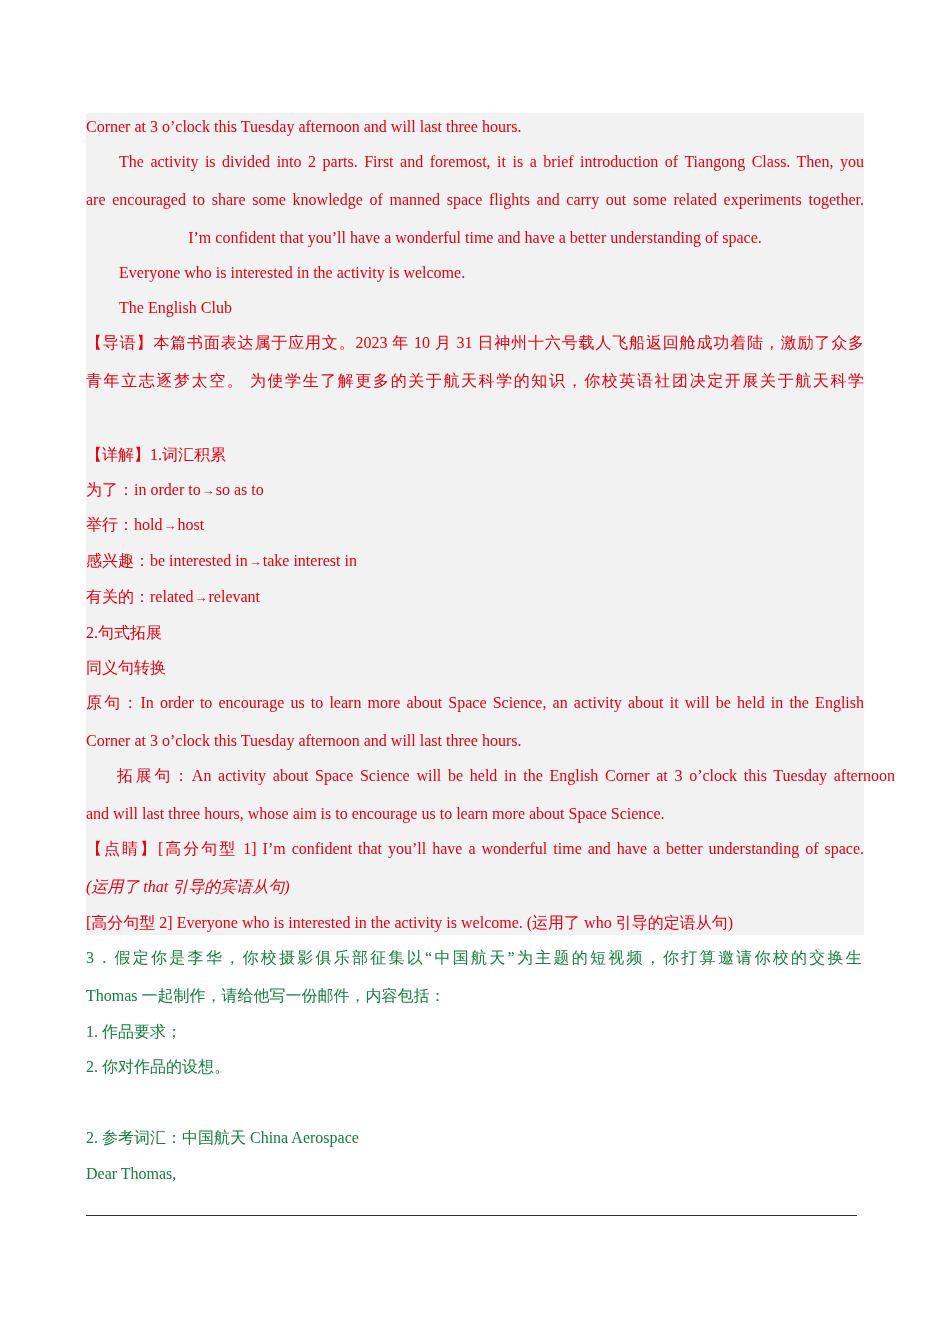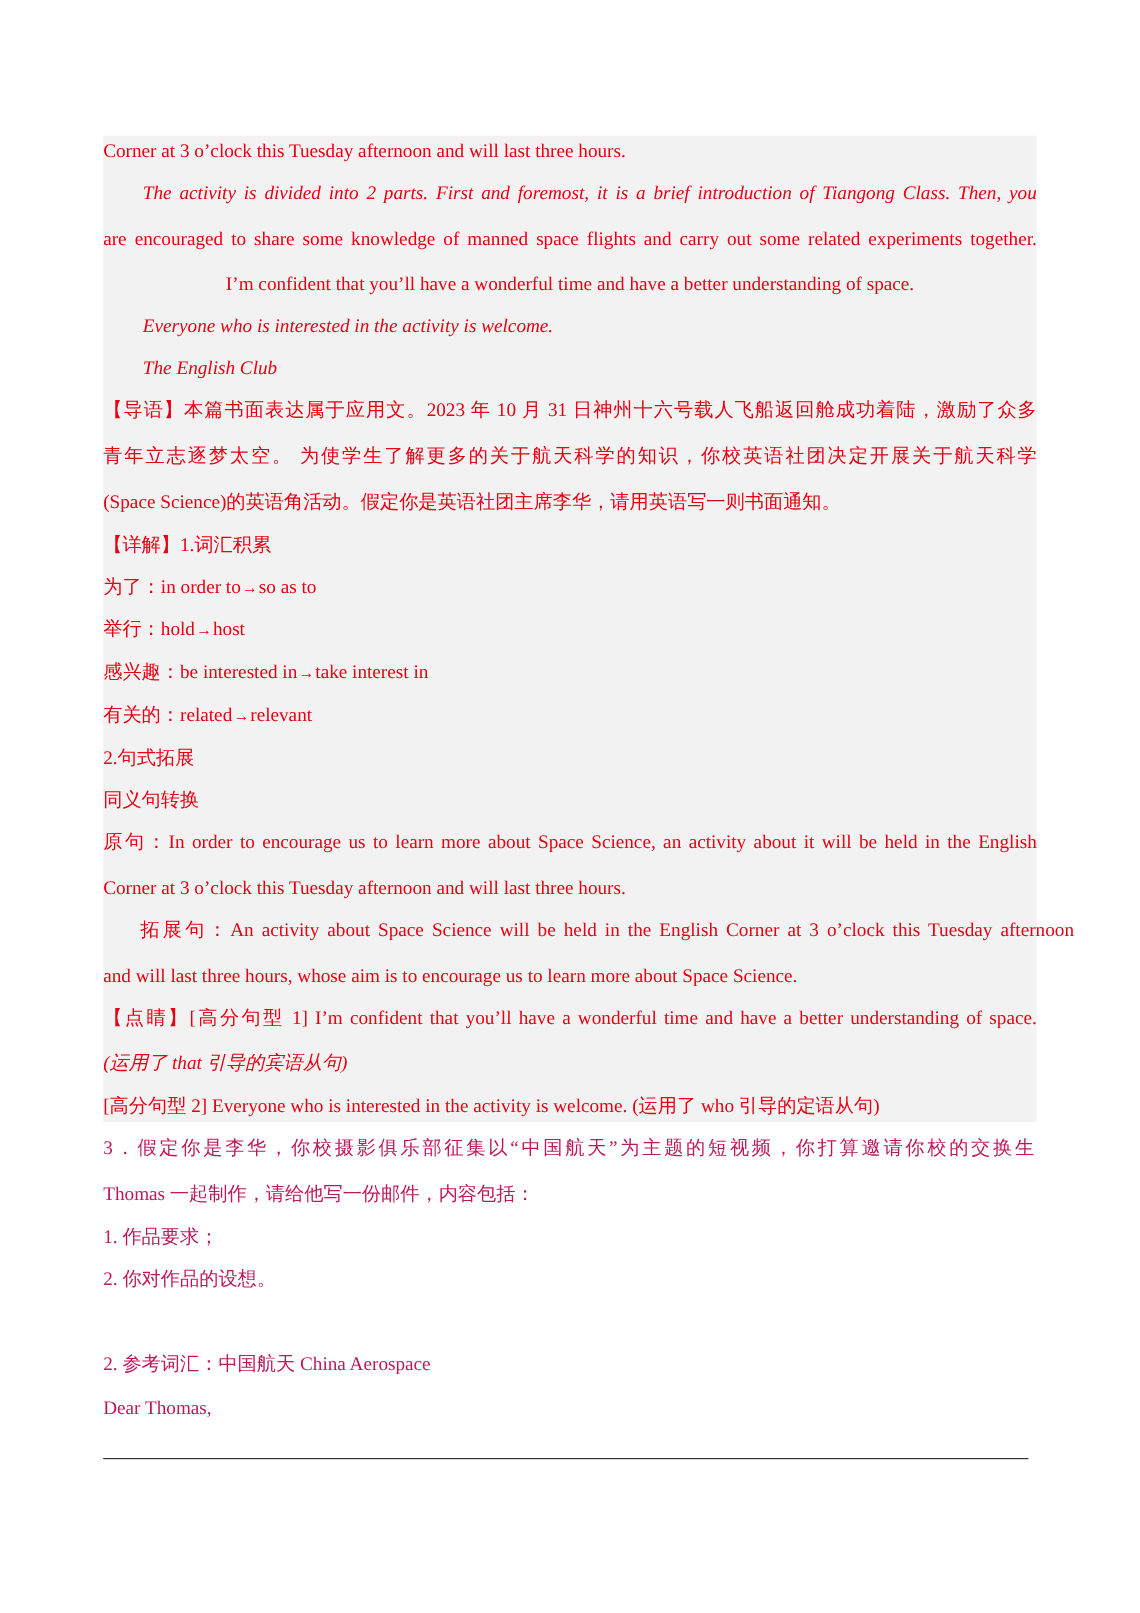--- a/index.html
+++ b/index.html
@@ -32,22 +32,22 @@
   }
   .line {
     position: absolute;
     left: 86px;
     width: 778px;
     white-space: nowrap;
     line-height: 22px;
     height: 22px;
   }
   .red { color: #e60012; }
-  .black { color: #be185d; font-family: Liberation Serif, serif; }
-  .indent { padding-left: 33px; box-sizing: border-box; font-style: italic; }
+  .black { color: #15803d; font-family: Liberation Serif, serif; }
+  .indent { padding-left: 33px; box-sizing: border-box; }
   .justify {
     text-align: justify;
     text-align-last: justify;
   }
   .arrow { font-size: 13px; margin: 0 1px; }
   .spaced { letter-spacing: 2.2px; }
   .underline-rule {
     position: absolute;
     left: 86px;
     top: 1215px;
@@ -67,21 +67,20 @@
   <div class="line red indent justify" style="top:151px;">The activity is divided into 2 parts. First and foremost, it is a brief introduction of Tiangong Class. Then, you</div>
   <div class="line red justify" style="top:189px;">are encouraged to share some knowledge of manned space flights and carry out some related experiments together.</div>
   <div class="line red" style="top:227px;text-align:center;">I’m confident that you’ll have a wonderful time and have a better understanding of space.</div>
   <div class="line red indent" style="top:262px;">Everyone who is interested in the activity is welcome.</div>
   <div class="line red indent" style="top:297px;">The English Club</div>
 
   <div class="line red justify" style="top:332px;">
     <span>【导语】</span><span>本篇书面表达属于应用文。2023 年 10 月 31 日神州十六号载人飞船返回舱成功着陆，激励了众多</span>
   </div>
   <div class="line red justify" style="top:370px;">青年立志逐梦太空。 为使学生了解更多的关于航天科学的知识，你校英语社团决定开展关于航天科学</div>
-  <div class="line red" style="top:408px;">(Space Science)的英语角活动。假定你是英语社团主席李华，请用英语写一则书面通知。</div>
 
   <div class="line red" style="top:444px;">
     <span>【详解】</span><span>1.词汇积累</span>
   </div>
 
   <div class="line red" style="top:479px;">
     <span>为了：</span><span>in order to</span><span class="arrow">→</span><span>so as to</span>
   </div>
   <div class="line red" style="top:514px;">
     <span>举行：</span><span>hold</span><span class="arrow">→</span><span>host</span>

